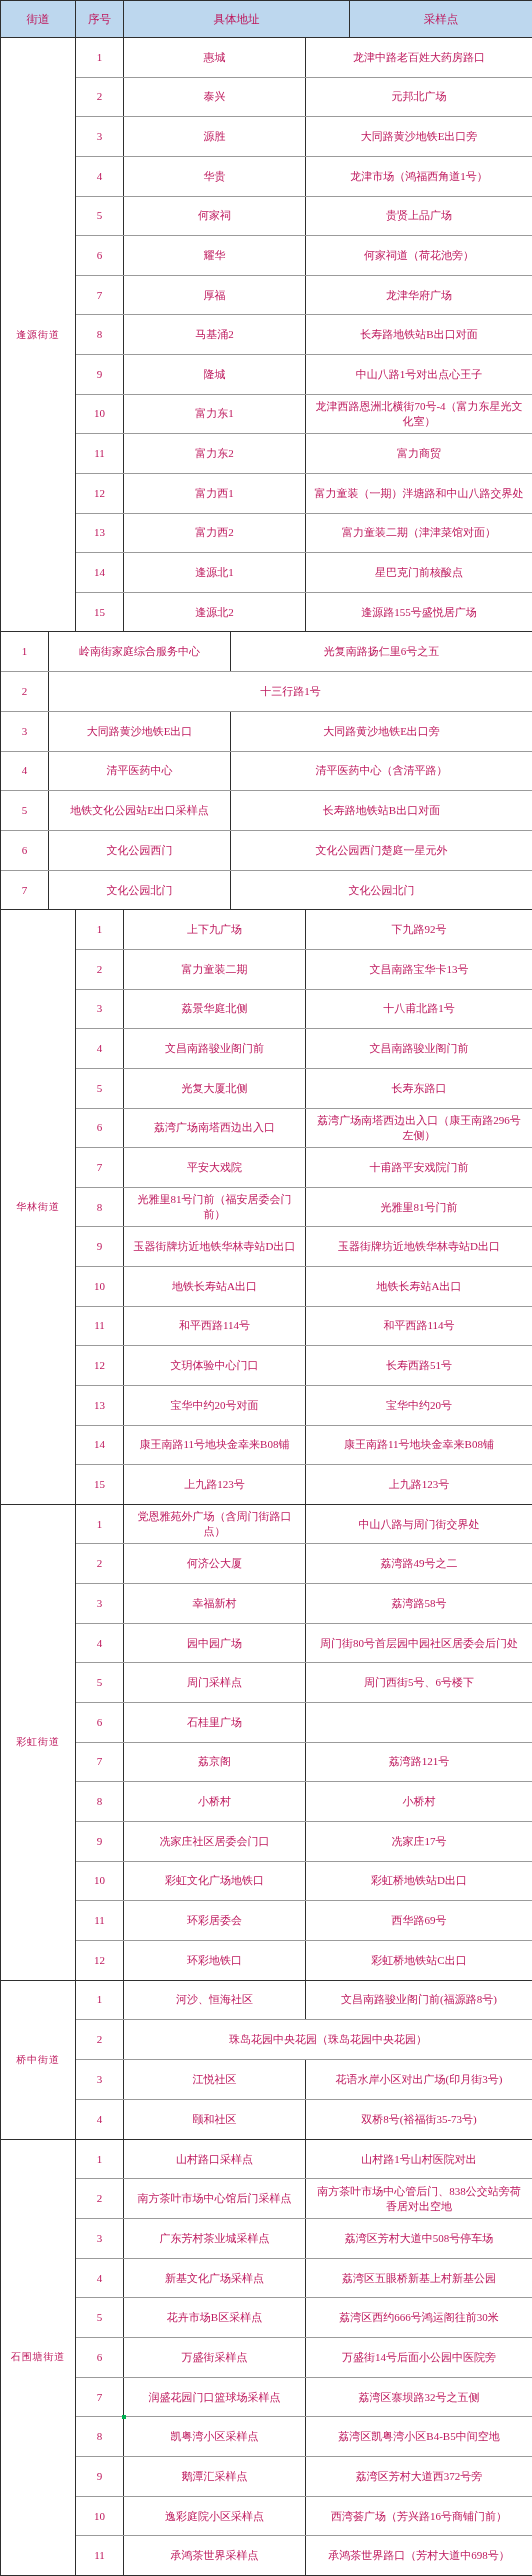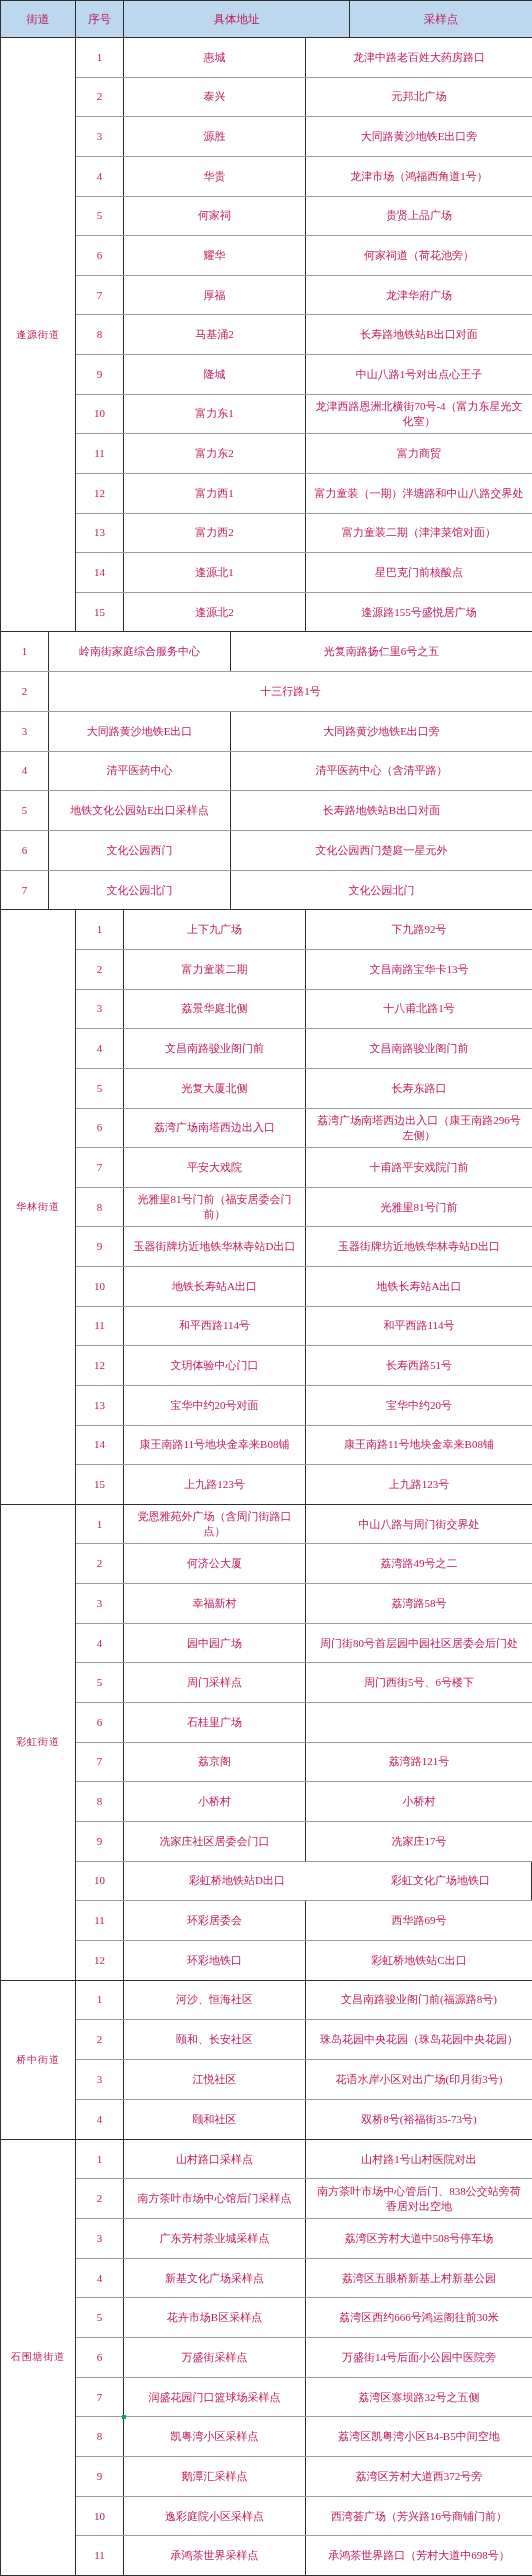--- a/index.html
+++ b/index.html
@@ -310,22 +310,22 @@
             <div class="cell cell-site">小桥村</div>
             <div class="cell cell-addr">小桥村</div>
           </div>
           <div class="row">
             <div class="cell cell-num">9</div>
             <div class="cell cell-site">冼家庄社区居委会门口</div>
             <div class="cell cell-addr">冼家庄17号</div>
           </div>
           <div class="row">
             <div class="cell cell-num">10</div>
+            <div class="cell cell-site">彩虹文化广场地铁口</div>
             <div class="cell cell-addr">彩虹桥地铁站D出口</div>
-            <div class="cell cell-site">彩虹文化广场地铁口</div>
           </div>
           <div class="row">
             <div class="cell cell-num">11</div>
             <div class="cell cell-site">环彩居委会</div>
             <div class="cell cell-addr">西华路69号</div>
           </div>
           <div class="row">
             <div class="cell cell-num">12</div>
             <div class="cell cell-site">环彩地铁口</div>
             <div class="cell cell-addr">彩虹桥地铁站C出口</div>
@@ -334,21 +334,20 @@
       </div><div class="section" style="flex-grow: 4;">
         <div class="street-cell">桥中街道</div>
         <div class="rows">
           <div class="row">
             <div class="cell cell-num">1</div>
             <div class="cell cell-site">河沙、恒海社区</div>
             <div class="cell cell-addr">文昌南路骏业阁门前(福源路8号)</div>
           </div>
           <div class="row">
             <div class="cell cell-num">2</div>
-            <div class="cell cell-site">颐和、长安社区</div>
             <div class="cell cell-addr">珠岛花园中央花园（珠岛花园中央花园）</div>
           </div>
           <div class="row">
             <div class="cell cell-num">3</div>
             <div class="cell cell-site">江悦社区</div>
             <div class="cell cell-addr">花语水岸小区对出广场(印月街3号)</div>
           </div>
           <div class="row">
             <div class="cell cell-num">4</div>
             <div class="cell cell-site">颐和社区</div>

